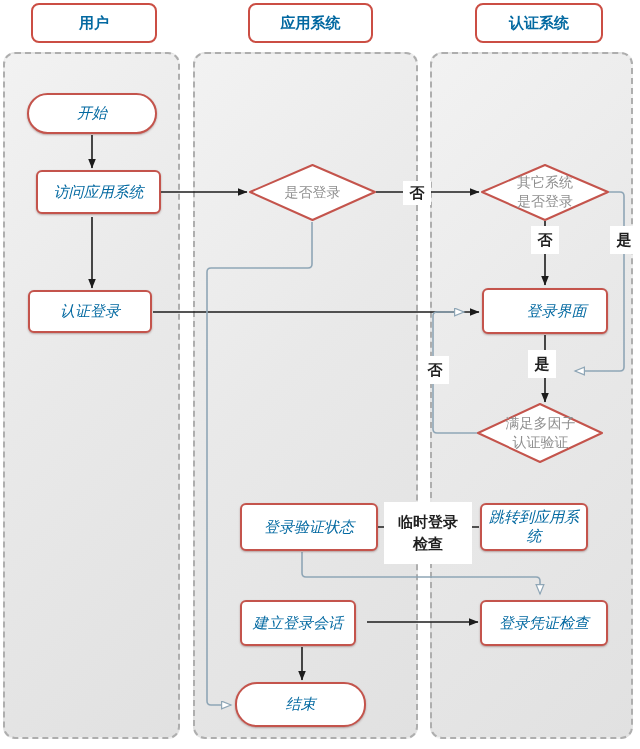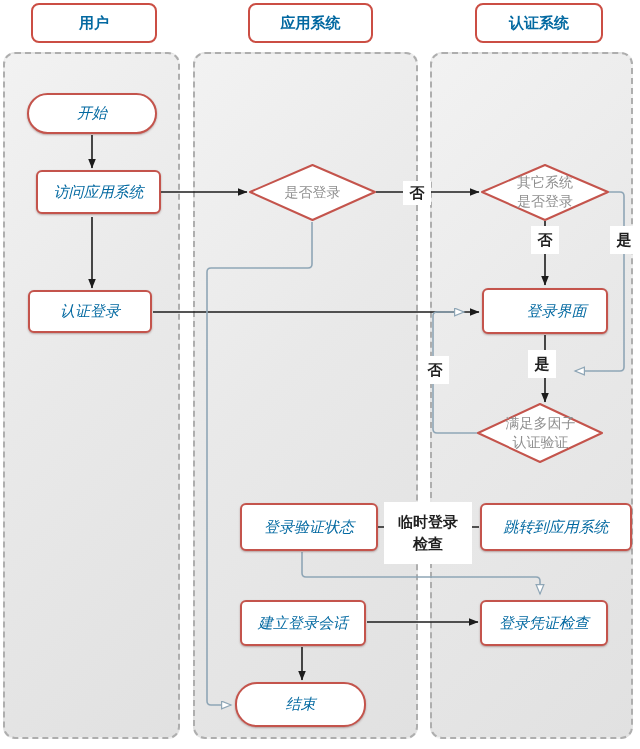--- a/index.html
+++ b/index.html
@@ -28,22 +28,22 @@
   .node{position:absolute;background:#ffffff;border:2px solid #c4544c;border-radius:6px;
         color:#0369a1;font-size:15px;display:flex;align-items:center;justify-content:center;
         text-align:center;box-sizing:border-box;z-index:2;
         box-shadow:0 1px 2px rgba(90,30,25,0.35);font-style:italic;}
   .pill{border-radius:22px;}
   #node-start{left:27px;top:93px;width:130px;height:41px;}
   #node-visit-app{left:28px;top:170px;width:125px;height:44px;margin-left:8px;}
   #node-auth-login{left:28px;top:290px;width:124px;height:43px;}
   #node-login-page{left:482px;top:288px;width:126px;height:46px;padding-left:23px;}
   #node-login-verify-status{left:240px;top:503px;width:138px;height:48px;}
-  #node-redirect-app{left:480px;top:503px;width:152px;height:48px;}
-  #node-create-session{left:240px;top:600px;width:126px;height:46px;}
+  #node-redirect-app{left:480px;top:503px;width:108px;height:48px;}
+  #node-create-session{left:240px;top:600px;width:116px;height:46px;}
   #node-credential-check{left:480px;top:600px;width:128px;height:46px;}
   #node-end{left:235px;top:682px;width:131px;height:45px;}
 
   
   .diamond-text{position:absolute;color:#8f8f8f;font-size:14px;line-height:1.35;
         display:flex;flex-direction:column;align-items:center;justify-content:center;
         text-align:center;z-index:2;}
   #dtext-is-logged-in{left:252px;top:180px;width:121px;height:24px;}
   #dtext-other-system{left:485px;top:168px;width:120px;height:48px;}
   #dtext-mfa{left:480px;top:410px;width:121px;height:46px;}

